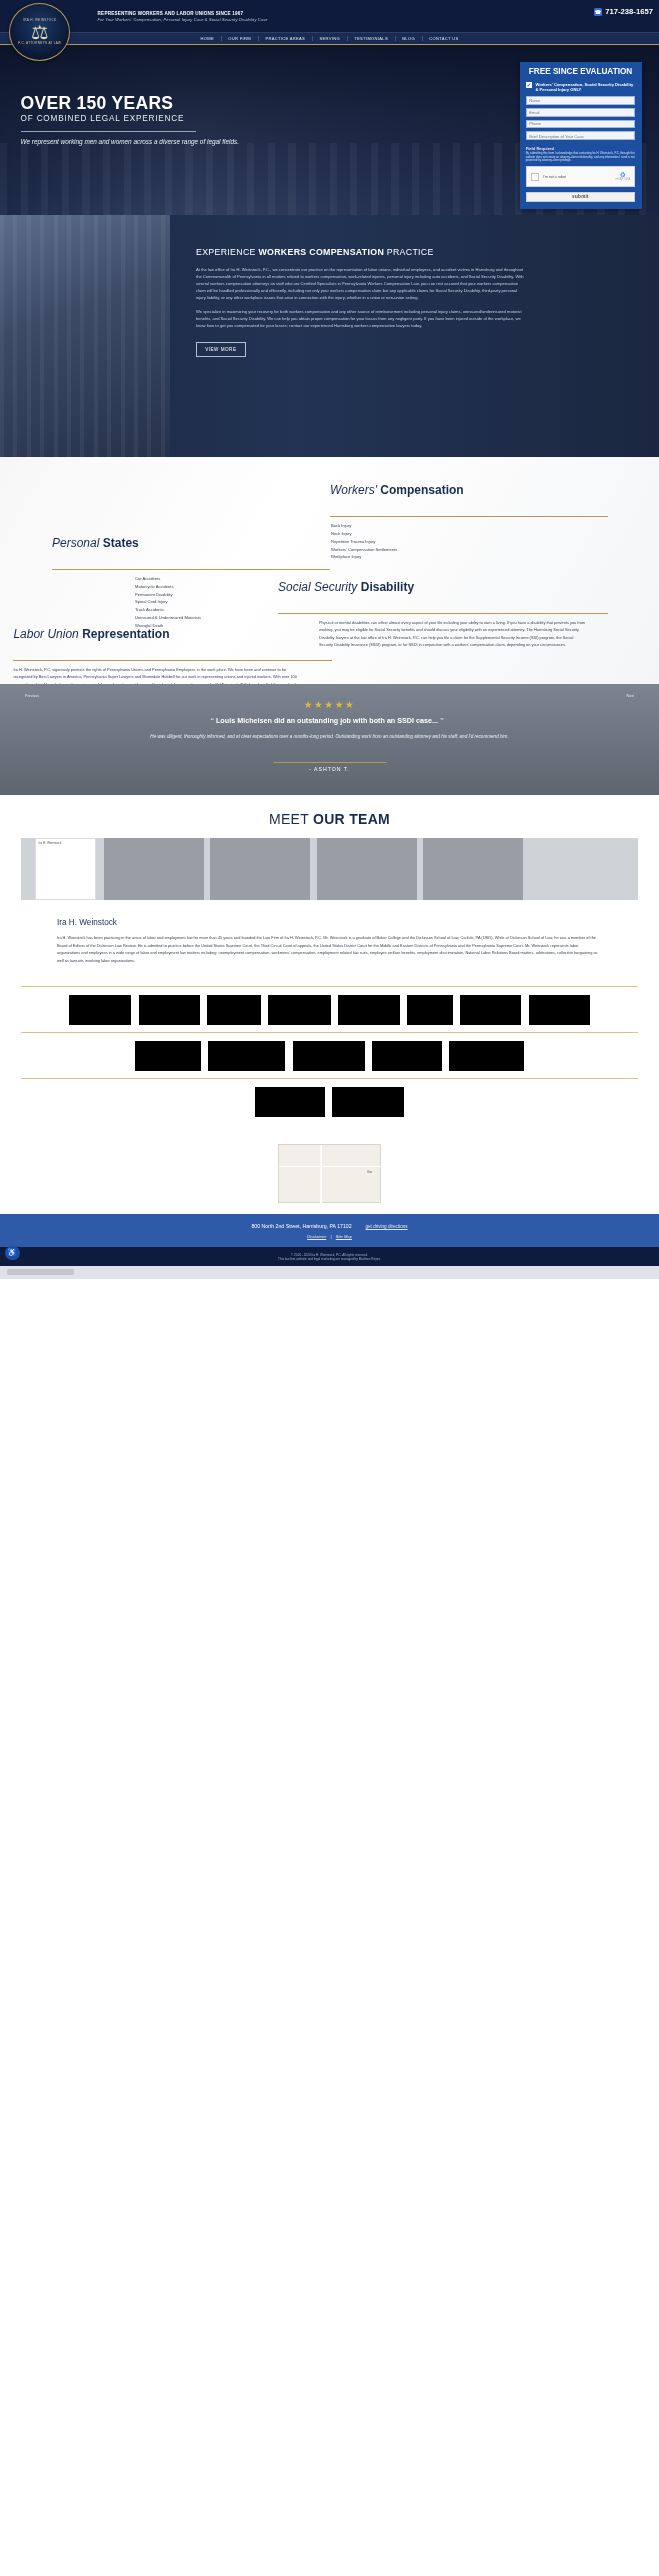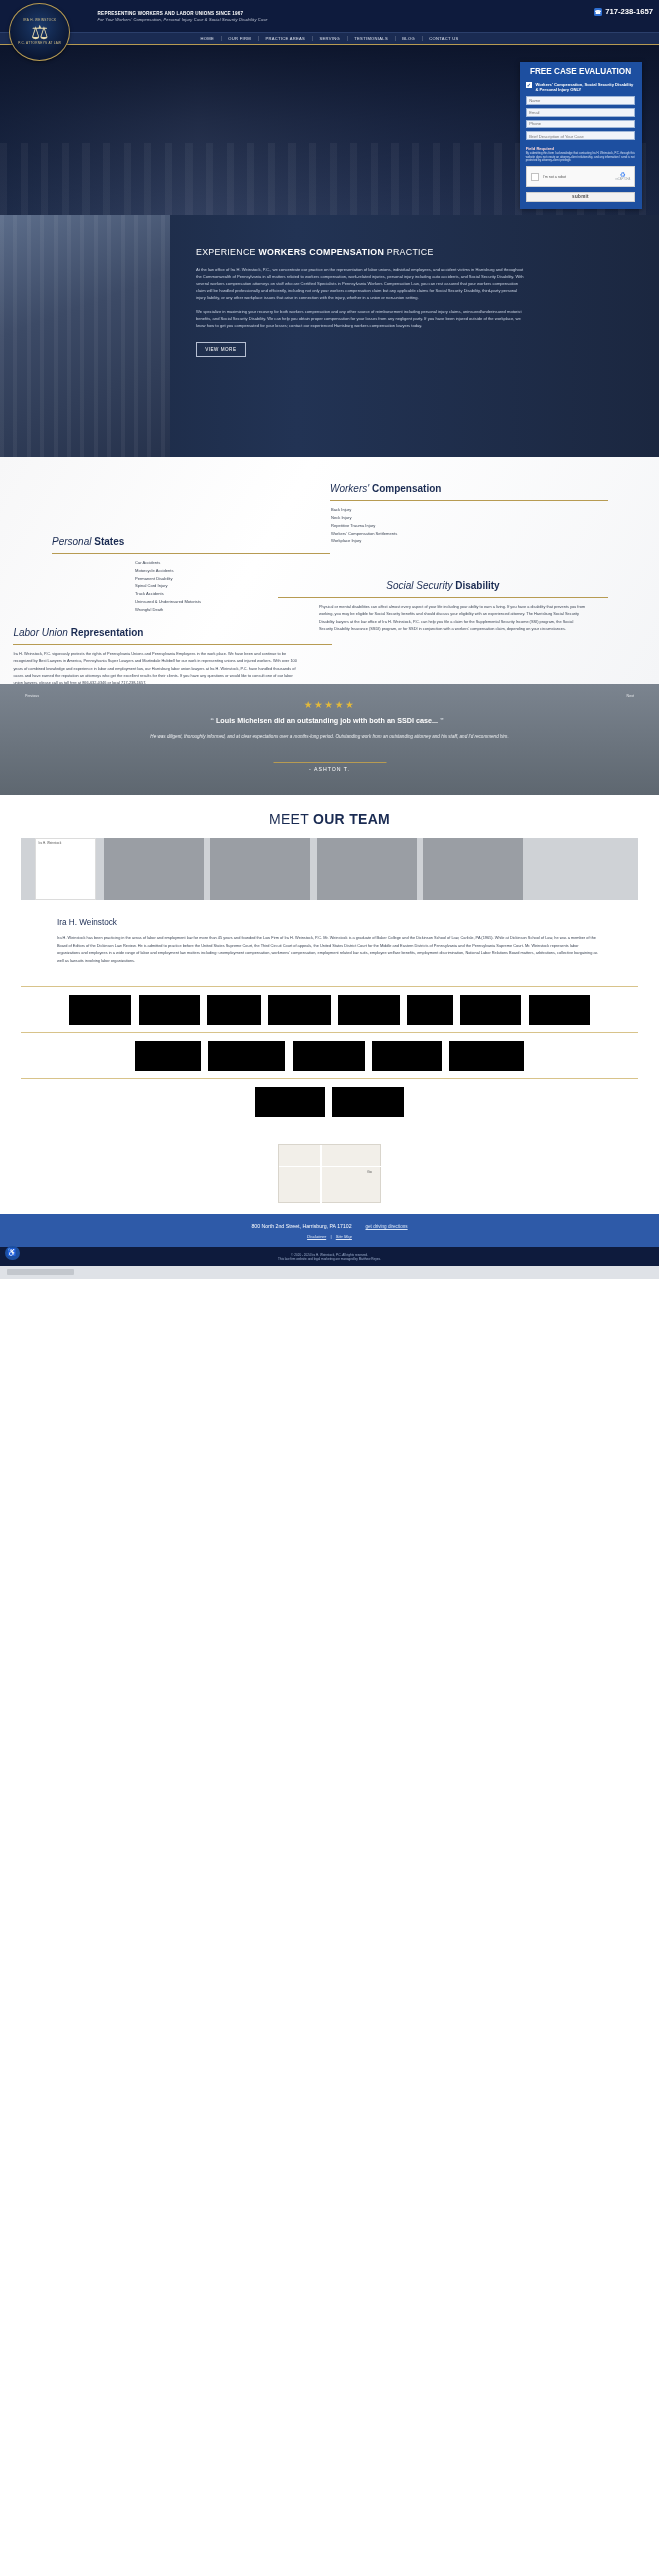--- a/index.html
+++ b/index.html
@@ -229,22 +229,22 @@
     min-height: 201px;
     overflow:hidden;
   }
   .practice:before {
     content:""; position:absolute; inset:0;
     background: linear-gradient(120deg,#f7f7f8 0%, #ffffff 40%, #f4f5f7 100%);
   }
   .pa-row { position:relative; width: 659px; }
   .pa-block { position:absolute; }
   .pa-title {
-    font-size: 10px; color:#1a2b52; font-style: italic; font-weight: normal;
-    border-bottom: 0.5px solid #b79b52; padding-bottom: 6px; margin-bottom: 5.2px;
+    font-size: 12px; color:#1a2b52; font-style: italic; font-weight: normal;
+    border-bottom: 0.5px solid #b79b52; padding-bottom: 19px; margin-bottom: 5.2px;
   }
   .pa-title b { font-style: normal; font-weight: bold; }
   .pa-list { list-style:none; }
   .pa-list li {
     font-size: 4.1px; color:#3a4353; line-height: 1.9; padding-left: 1px;
   }
   .pa-body { font-size: 3.9px; line-height: 1.85; color:#3a4353; }
 
   
   .testimonials {
@@ -379,23 +379,29 @@
     <a href="#">PRACTICE AREAS</a>
     <a href="#">SERVING</a>
     <a href="#">TESTIMONIALS</a>
     <a href="#">BLOG</a>
     <a href="#">CONTACT US</a>
   </div>
 
   <div class="hero">
     <div class="hero-bldg"></div>
     <div class="hero-stripes"></div>
+    <div class="hero-copy">
+      <h1>OVER 150 YEARS</h1>
+      <h2>OF COMBINED LEGAL EXPERIENCE</h2>
+      <div class="hero-rule"></div>
+      <p>We represent working men and women across a diverse range of legal fields.</p>
+    </div>
 
     <div class="eval">
-      <h3>FREE CASE EVALUATION</h3>
+      <h3>FREE SINCE EVALUATION</h3>
       <div class="check-row">
         <span class="chk">✓</span>
         <span class="lbl">Workers' Compensation, Social Security Disability &amp; Personal Injury ONLY</span>
       </div>
       <input type="text" placeholder="Name" style="">
       <input type="text" placeholder="Email" style="">
       <input type="text" placeholder="Phone" style="">
       <textarea placeholder="Brief Description of Your Case" style=""></textarea>
       <div class="req">Field Required</div>
       <div class="req-sub">By submitting this form I acknowledge that contacting Ira H. Weinstock, P.C. through this website does not create an attorney-client relationship, and any information I send is not protected by attorney-client privilege.</div>
@@ -452,21 +458,21 @@
           <li>Motorcycle Accidents</li>
           <li>Permanent Disability</li>
           <li>Spinal Cord Injury</li>
           <li>Truck Accidents</li>
           <li>Uninsured &amp; Underinsured Motorists</li>
           <li>Wrongful Death</li>
         </ul>
       </div>
 
       <div class="pa-block" style="left:278px; top:102px; width:330px;">
-        <div class="pa-title" style="text-align:center;">
+        <div class="pa-title" style="text-align:left;">
           <span>Social Security</span>
           <b>Disability</b>
         </div>
         <div class="pa-body" style="width:268px; margin-left:41px;">Physical or mental disabilities can affect almost every aspect of your life including your ability to earn a living. If you have a disability that prevents you from working, you may be eligible for Social Security benefits and should discuss your eligibility with an experienced attorney. The Harrisburg Social Security Disability lawyers at the law office of Ira H. Weinstock, P.C. can help you file a claim for the Supplemental Security Income (SSI) program, the Social Security Disability Insurance (SSDI) program, or for SSDI in conjunction with a workers' compensation claim, depending on your circumstances.</div>
       </div>
 
       <div class="pa-block" style="left:13.4px; top:149px; width:319px;">
         <div class="pa-title">
           <span>Labor Union</span>
           <b>Representation</b>

